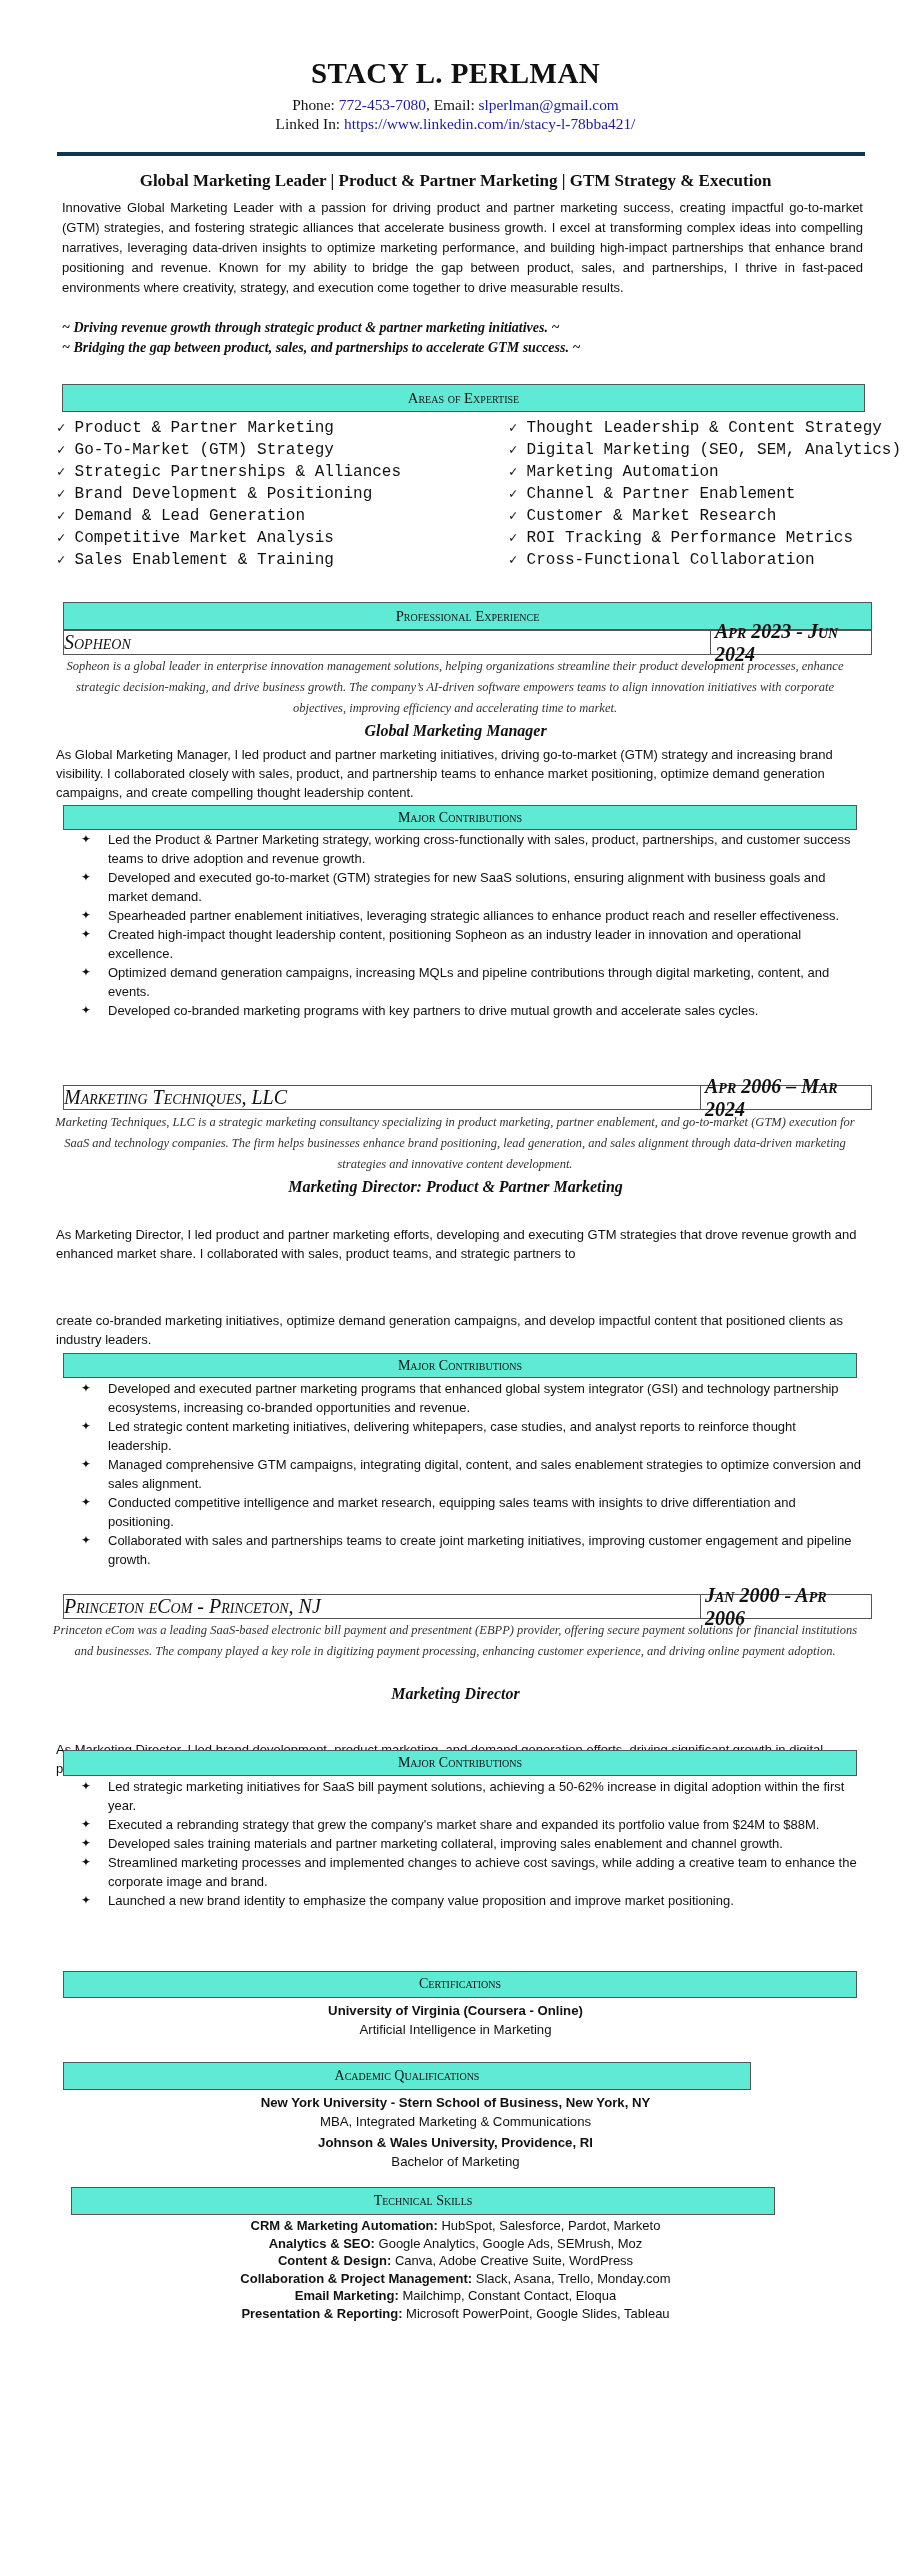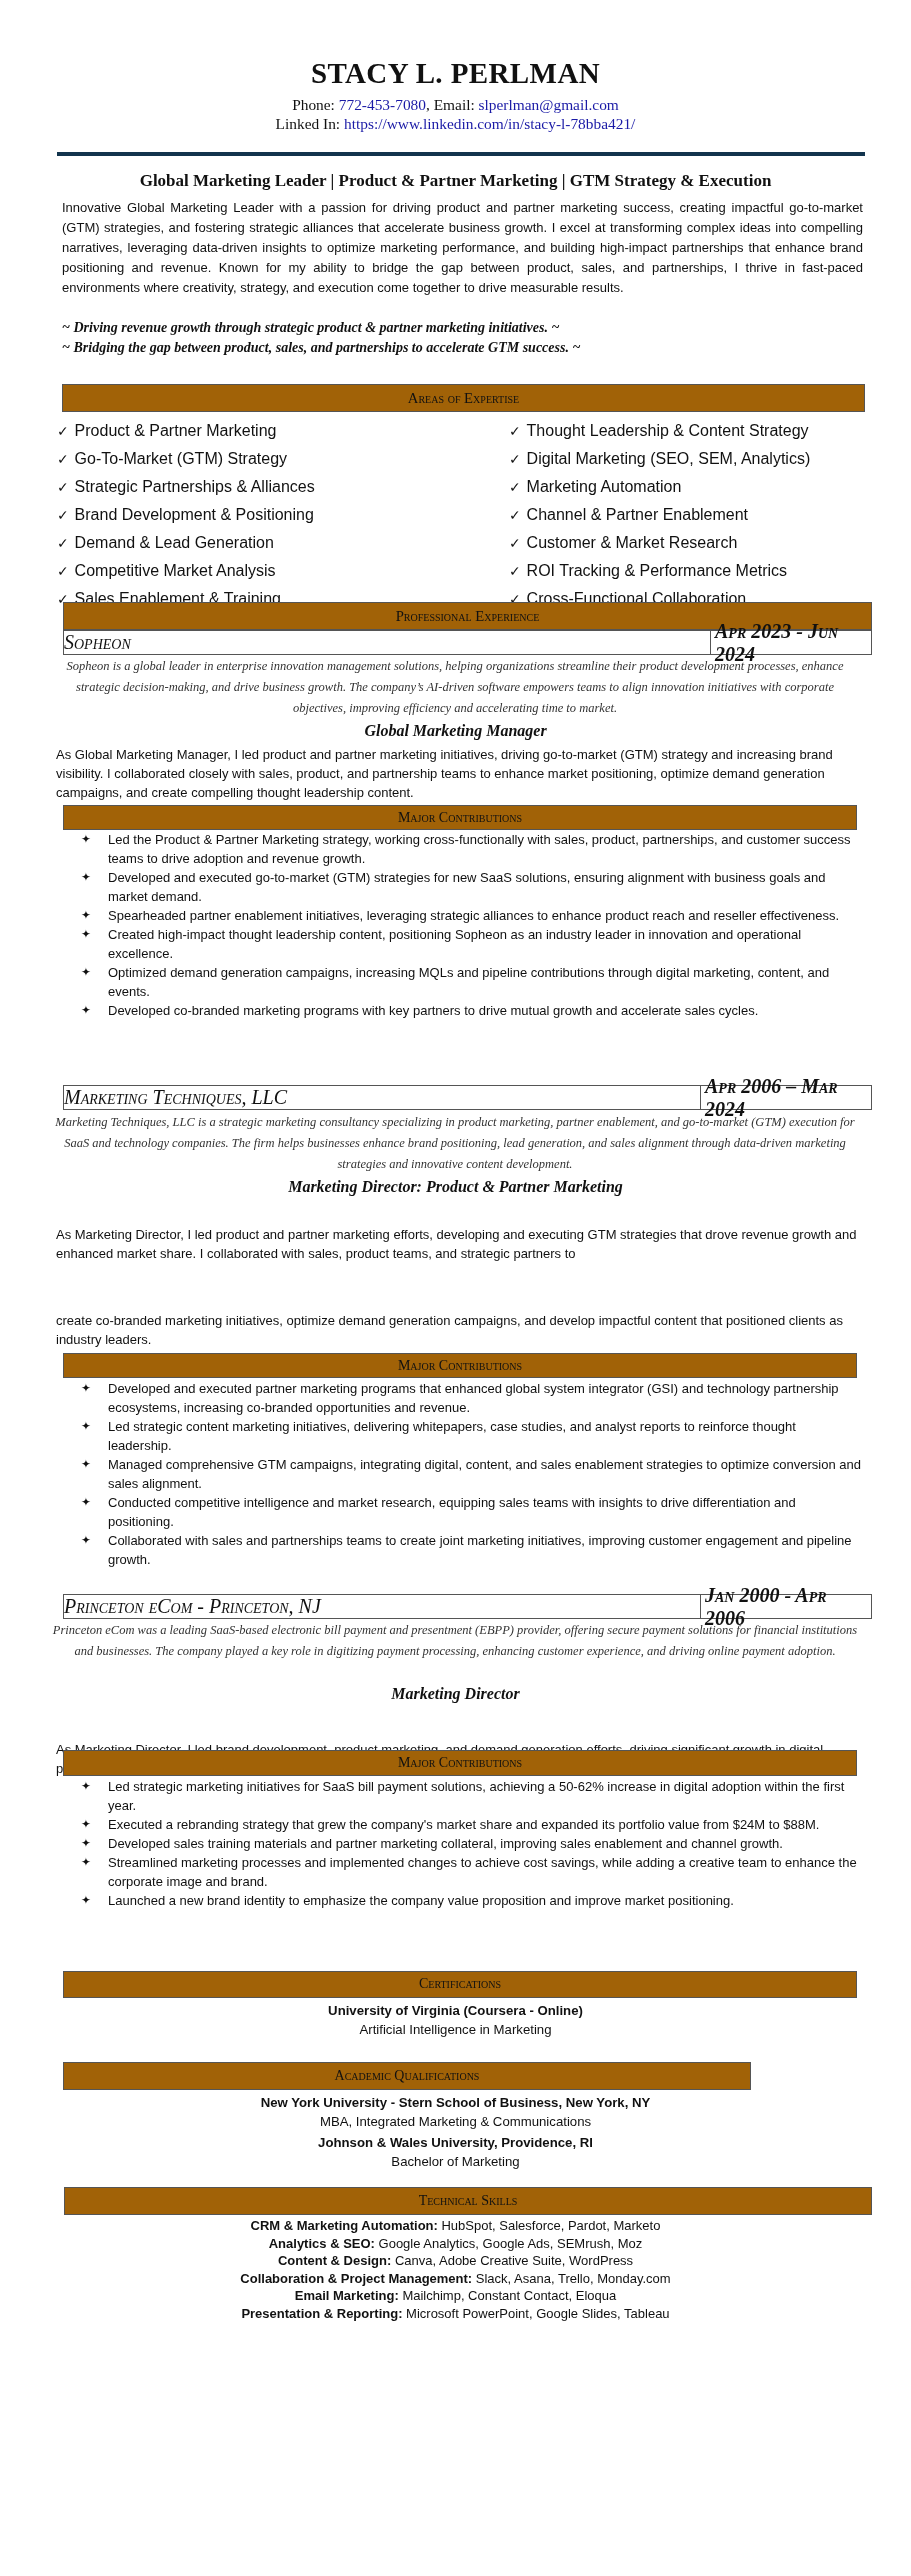--- a/index.html
+++ b/index.html
@@ -13,29 +13,29 @@
   .contact a { color: #1a1aa6; text-decoration: none; }
   .rule { position: absolute; left: 57px; top: 152px; width: 808px; height: 3.7px; background: #12344d; }
 
   .headline { position: absolute; top: 171px; left: 44px; width: 823px; text-align: center;
               font-family: "Liberation Serif", serif; font-weight: bold; font-size: 17px; }
   .summary { position: absolute; top: 198px; left: 62px; width: 801px;
              font-family: "Liberation Sans", sans-serif; font-size: 13px; line-height: 20px; text-align: justify; }
   .tagline { position: absolute; left: 62px; width: 801px;
              font-family: "Liberation Serif", serif; font-weight: bold; font-style: italic; font-size: 14px; }
 
-  .sec-head { position: absolute; background: #a16207; border: 1.5px solid #555; box-sizing: border-box;
+  .sec-head { position: absolute; background: #5eead4; border: 1.5px solid #555; box-sizing: border-box;
               text-align: right; font-family: "Liberation Serif", serif; font-variant: small-caps;
               font-size: 14.7px; color: #111; display: flex; align-items: center; justify-content: center; }
   .sec-head.sm { font-size: 14px; }
 
   .expertise { position: absolute; top: 417px; left: 57px; width: 808px; display: flex; }
   .exp-col { width: 452px; }
   .exp-col.right { width: 356px; }
-  .exp-item { font-family: Liberation Sans, sans-serif; font-size: 16px; line-height: 28px; white-space: nowrap; }
+  .exp-item { font-family: Liberation Mono, monospace; font-size: 16px; line-height: 22px; white-space: nowrap; }
   .check { display: inline-block; width: 17.6px; font-size: 14px; }
 
   .company-row { position: absolute; left: 63px; width: 809px; height: 25px; border: 1.5px solid #555;
                  box-sizing: border-box; display: flex; font-family: "Liberation Serif", serif; font-style: italic;
                  font-variant: small-caps; font-size: 20px; }
   .company-name { flex: 1; padding-left: 0px; display: flex; align-items: center; }
   .company-date { border-left: 1.5px solid #555; display: flex; align-items: center; padding-left: 4.4px; font-weight: bold; }
 
   .company-desc { position: absolute; left: 51px; width: 808px; text-align: center;
                   font-family: "Liberation Serif", serif; font-style: italic; font-size: 12.5px; line-height: 21px; color: #333; }
@@ -158,21 +158,21 @@
   </div>
 
   <div class="sec-head sm" style="left:63px; top:2062px; width:688px; height:28px;">Academic Qualifications</div>
   <div class="center-block" style="top:2093px;">
     <div class="edu-school">New York University - Stern School of Business, New York, NY</div>
     <div class="edu-degree">MBA, Integrated Marketing &amp; Communications</div>
     <div class="edu-school" style="margin-top:2.2px;">Johnson &amp; Wales University, Providence, RI</div>
     <div class="edu-degree">Bachelor of Marketing</div>
   </div>
 
-  <div class="sec-head sm" style="left:64px; top:2187px; width:808px; height:28px;">Technical Skills</div>
+  <div class="sec-head sm" style="left:71px; top:2187px; width:704px; height:28px;">Technical Skills</div>
   <div class="center-block" style="top:2217px;">
     <div class="skills-line"><b>CRM &amp; Marketing Automation:</b><span> HubSpot, Salesforce, Pardot, Marketo</span></div>
     <div class="skills-line"><b>Analytics &amp; SEO:</b><span> Google Analytics, Google Ads, SEMrush, Moz</span></div>
     <div class="skills-line"><b>Content &amp; Design:</b><span> Canva, Adobe Creative Suite, WordPress</span></div>
     <div class="skills-line"><b>Collaboration &amp; Project Management:</b><span> Slack, Asana, Trello, Monday.com</span></div>
     <div class="skills-line"><b>Email Marketing:</b><span> Mailchimp, Constant Contact, Eloqua</span></div>
     <div class="skills-line"><b>Presentation &amp; Reporting:</b><span> Microsoft PowerPoint, Google Slides, Tableau</span></div>
   </div>
 
 </div>

